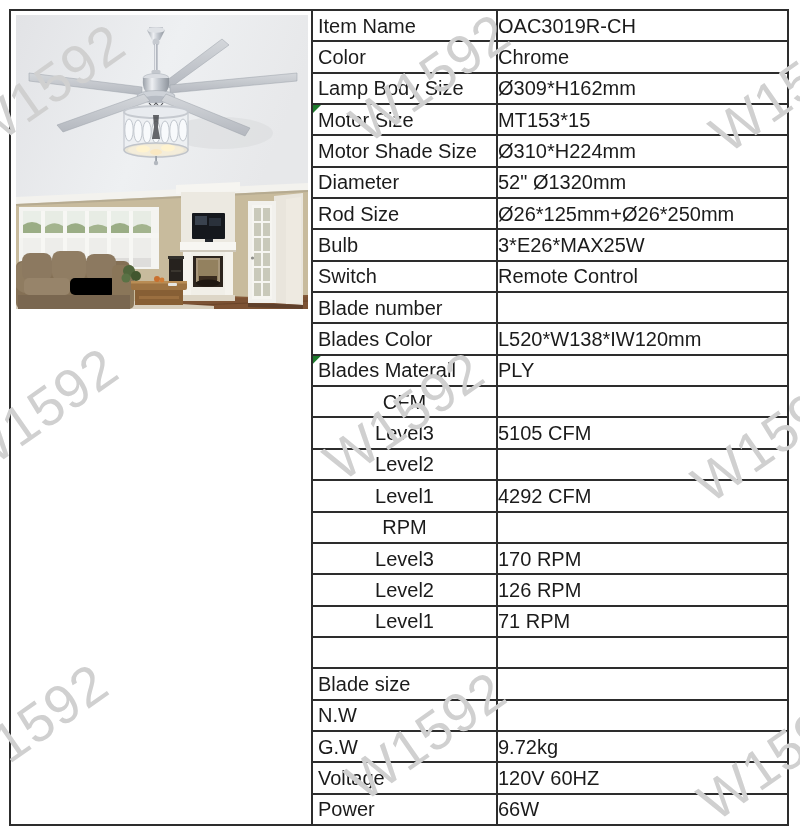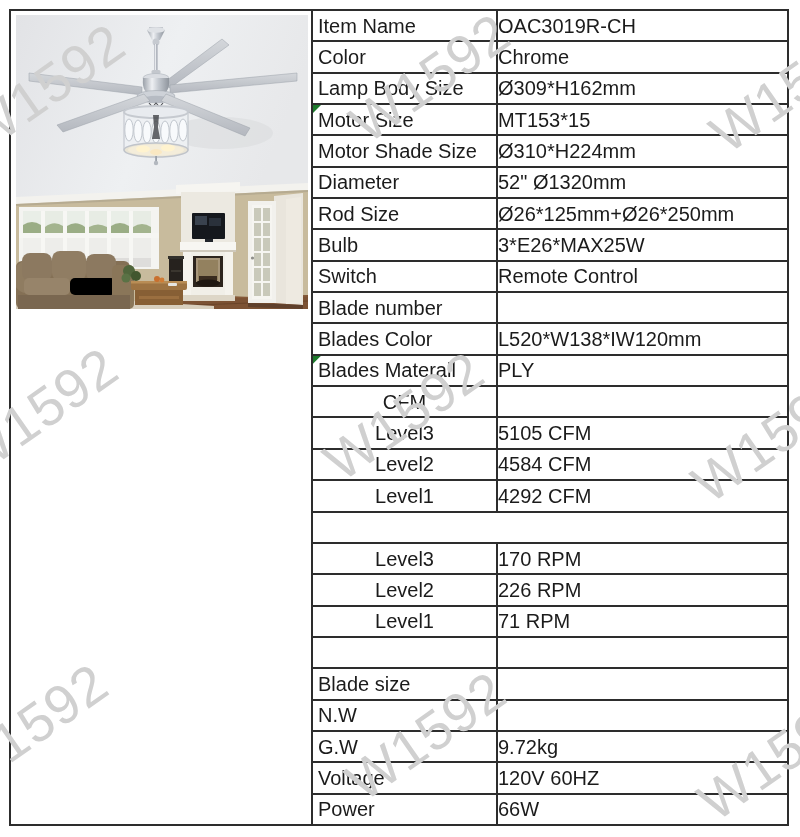--- a/index.html
+++ b/index.html
@@ -312,36 +312,36 @@
         <div class="spec-row">
           <div class="cell label center">CFM</div>
           <div class="cell value"></div>
         </div>
         <div class="spec-row">
           <div class="cell label center">Level3</div>
           <div class="cell value">5105 CFM</div>
         </div>
         <div class="spec-row">
           <div class="cell label center">Level2</div>
-          <div class="cell value">4584 CFM</div>
         </div>
         <div class="spec-row">
           <div class="cell label center">Level1</div>
           <div class="cell value">4292 CFM</div>
         </div>
         <div class="spec-row">
+          <div class="cell label center">RPM</div>
           <div class="cell value"></div>
         </div>
         <div class="spec-row">
           <div class="cell label center">Level3</div>
           <div class="cell value">170 RPM</div>
         </div>
         <div class="spec-row">
           <div class="cell label center">Level2</div>
-          <div class="cell value">226 RPM</div>
+          <div class="cell value">126 RPM</div>
         </div>
         <div class="spec-row">
           <div class="cell label center">Level1</div>
           <div class="cell value">71 RPM</div>
         </div>
         <div class="spec-row">
           <div class="cell label"></div>
           <div class="cell value"></div>
         </div>
         <div class="spec-row">

